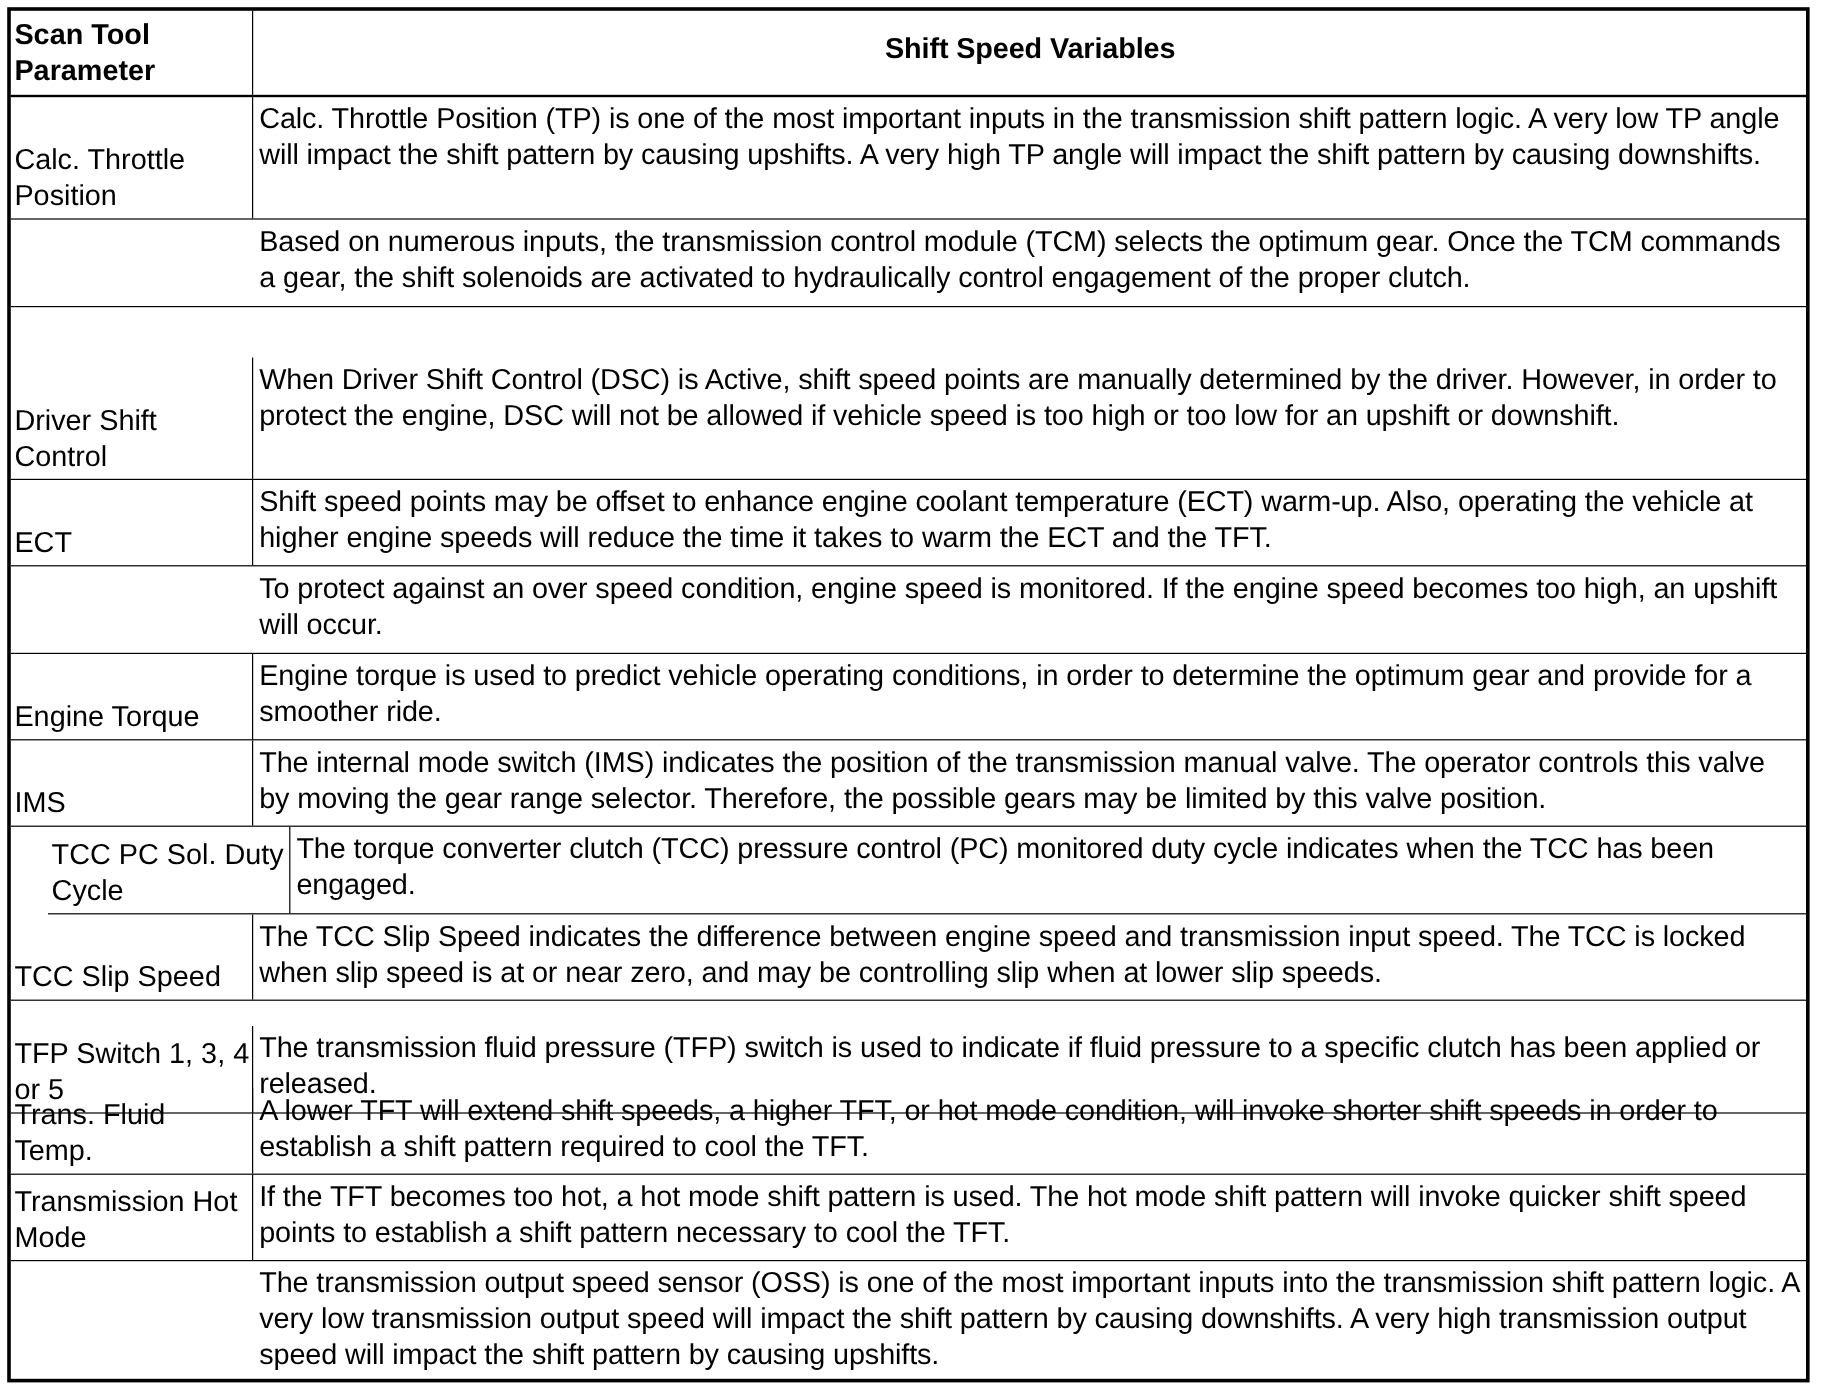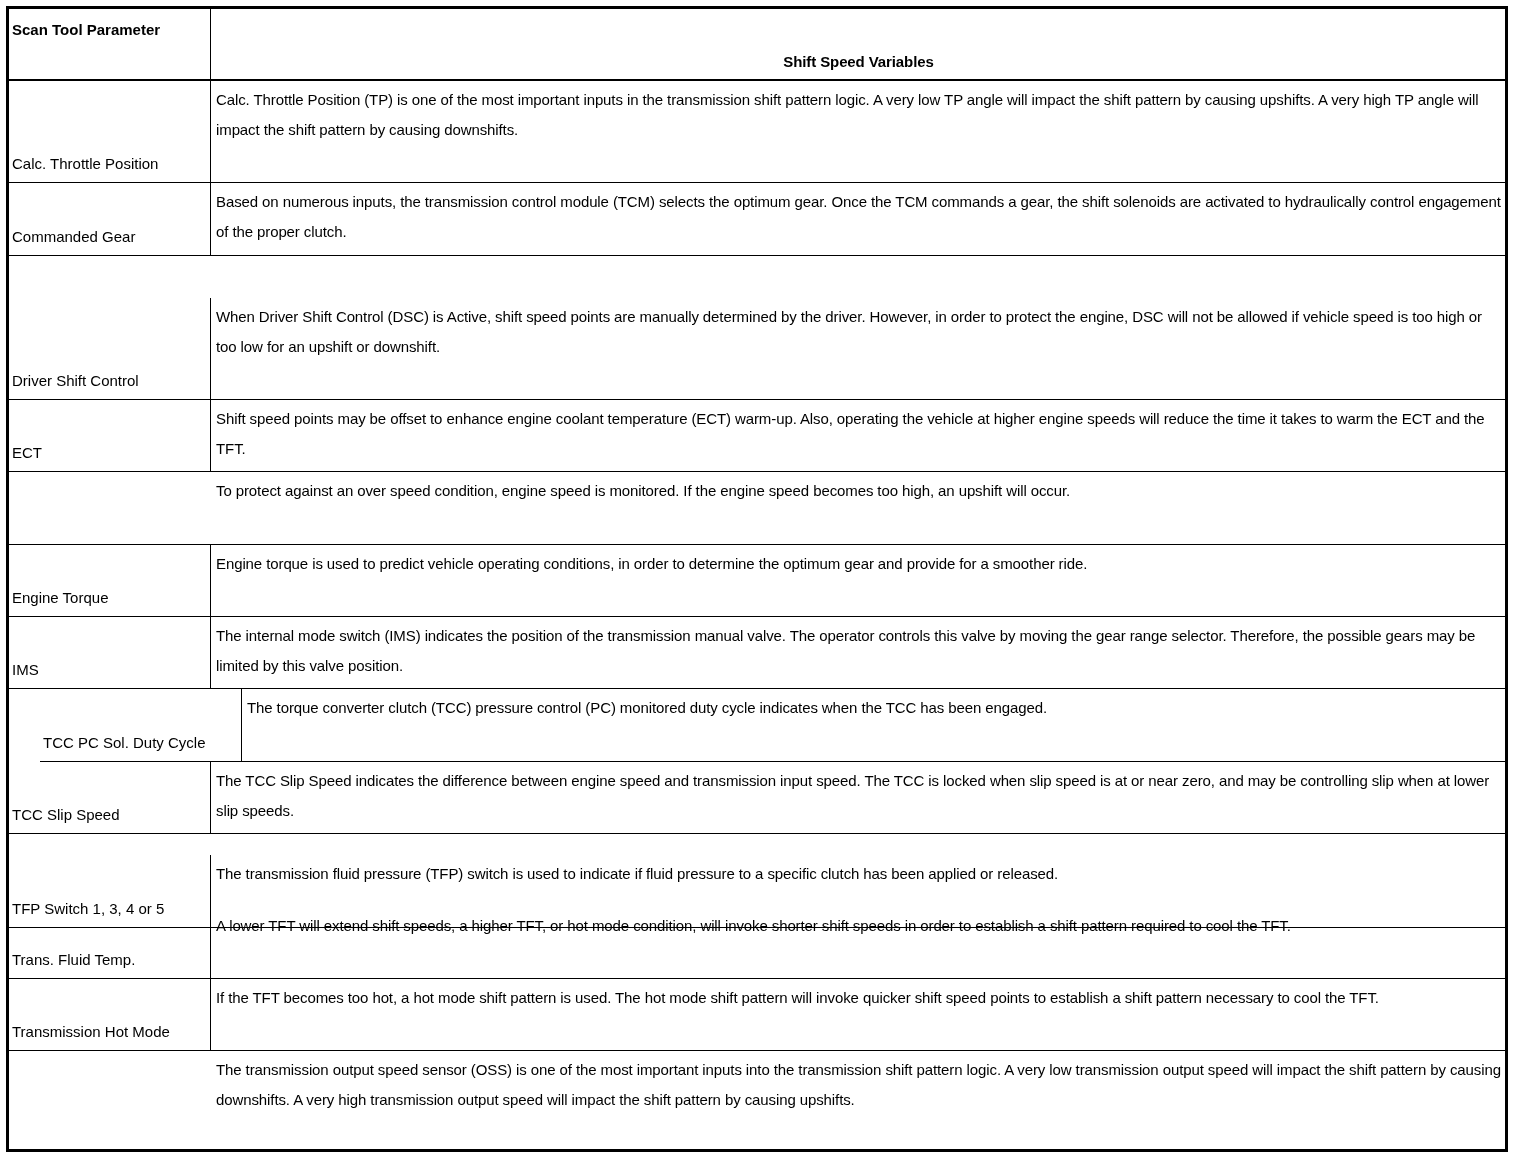--- a/index.html
+++ b/index.html
@@ -3,55 +3,54 @@
   <meta charset="utf-8">
   <style>
     html, body { margin: 0; padding: 0; background: #ffffff; }
     body { width: 1520px; height: 1158px; position: relative; overflow: hidden; }
     .tbl {
       position: absolute; left: 6px; top: 6px;
       width: 1502px; height: 1146px;
       box-sizing: border-box;
       border: 3px solid #000;
       font-family: "Liberation Sans", sans-serif;
-      font-size: 15px; line-height: 30px; color: #000;
+      font-size: 24px; line-height: 30px; color: #000;
     }
     .row { position: absolute; left: 0; right: 0; box-sizing: border-box; border-bottom: 1.5px solid #000; }
     .row.last { border-bottom: none; }
     .c1 {
       position: absolute; left: 0; top: 0; bottom: 0; width: 202px;
       border-right: 1.5px solid #000; box-sizing: border-box;
       padding: 0 2px 3px 3px;
       display: flex; flex-direction: column; justify-content: flex-end;
     }
     .c2 {
       position: absolute; left: 202px; right: 0; top: 0; bottom: 0;
       box-sizing: border-box; padding: 4px 4px 0 5px;
       letter-spacing: -0.1px;
     }
     .hdr { font-weight: bold; }
     .hdr .c1 { justify-content: flex-start; padding-top: 6px; }
-    .hdr .c2 { display: flex; align-items: flex-end; justify-content: center; padding-bottom: 2px; }
+    .hdr .c2 { display: flex; align-items: flex-end; justify-content: center; padding-bottom: 23px; }
     .row.hdr { border-bottom: 2px solid #000; }
   </style>
 </head>
 <body>
 
 <div class="tbl">
   <div class="row hdr" style="top:0;height:72px;">
     <div class="c1">Scan Tool Parameter</div>
     <div class="c2">Shift Speed Variables</div>
   </div>
 
   <div class="row" style="top:72px;height:102px;">
     <div class="c1">Calc. Throttle Position</div>
     <div class="c2">Calc. Throttle Position (TP) is one of the most important inputs in the transmission shift pattern logic. A very low TP angle will impact the shift pattern by causing upshifts. A very high TP angle will impact the shift pattern by causing downshifts.</div>
   </div>
   <div class="row" style="top:174px;height:73px;">
-    <div class="c1">Commanded Gear</div>
     <div class="c2">Based on numerous inputs, the transmission control module (TCM) selects the optimum gear. Once the TCM commands a gear, the shift solenoids are activated to hydraulically control engagement of the proper clutch.</div>
   </div>
   <div class="row" style="top:289px;height:102px;">
     <div class="c1">Driver Shift Control</div>
     <div class="c2">When Driver Shift Control (DSC) is Active, shift speed points are manually determined by the driver. However, in order to protect the engine, DSC will not be allowed if vehicle speed is too high or too low for an upshift or downshift.</div>
   </div>
   <div class="row" style="top:391px;height:72px;">
     <div class="c1">ECT</div>
     <div class="c2">Shift speed points may be offset to enhance engine coolant temperature (ECT) warm-up. Also, operating the vehicle at higher engine speeds will reduce the time it takes to warm the ECT and the TFT.</div>
   </div>

